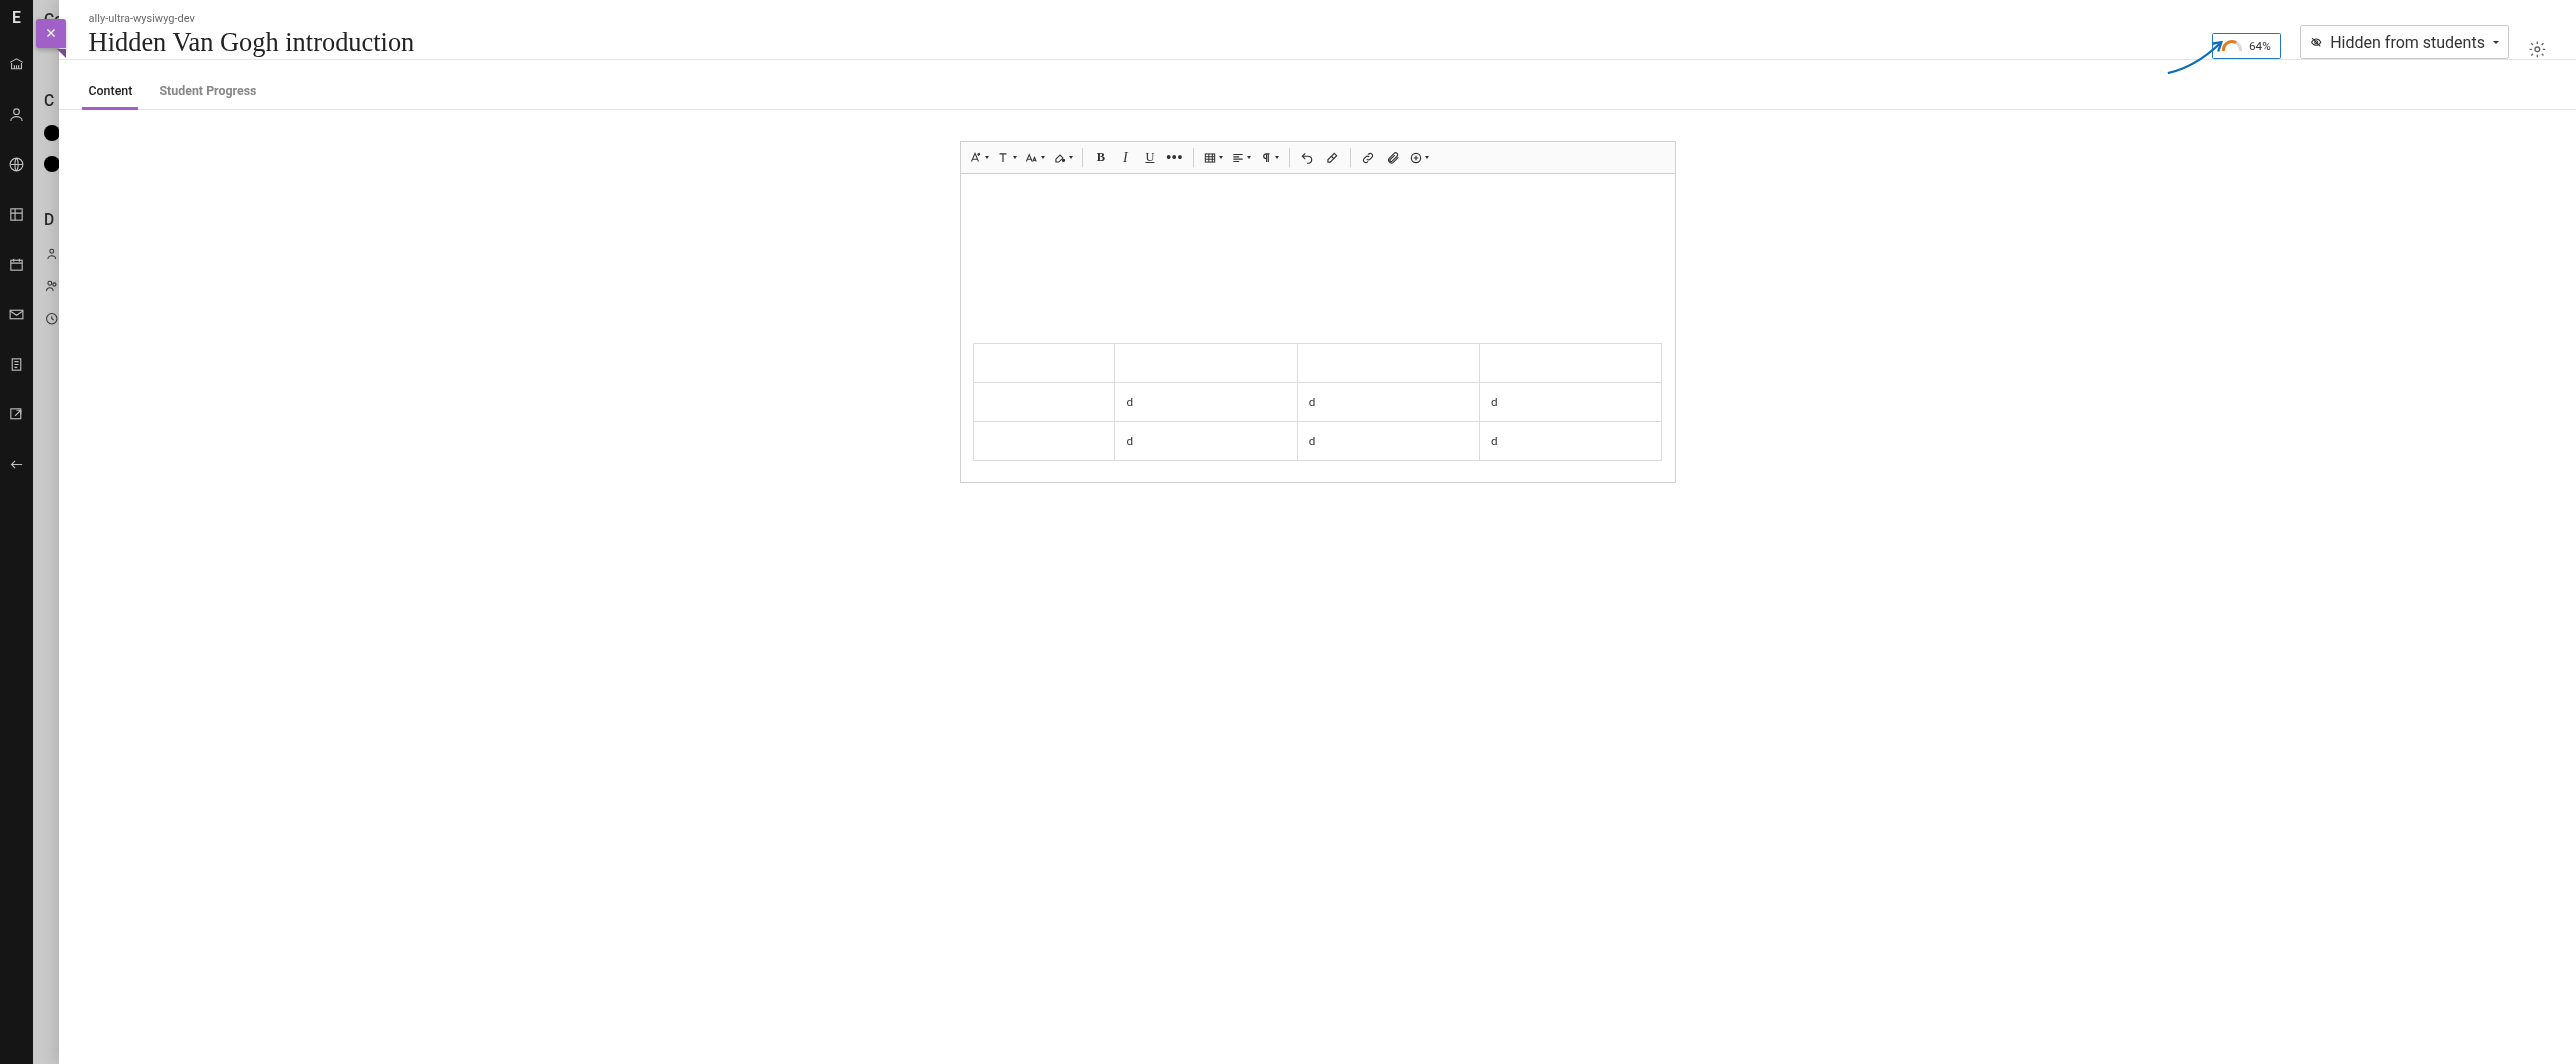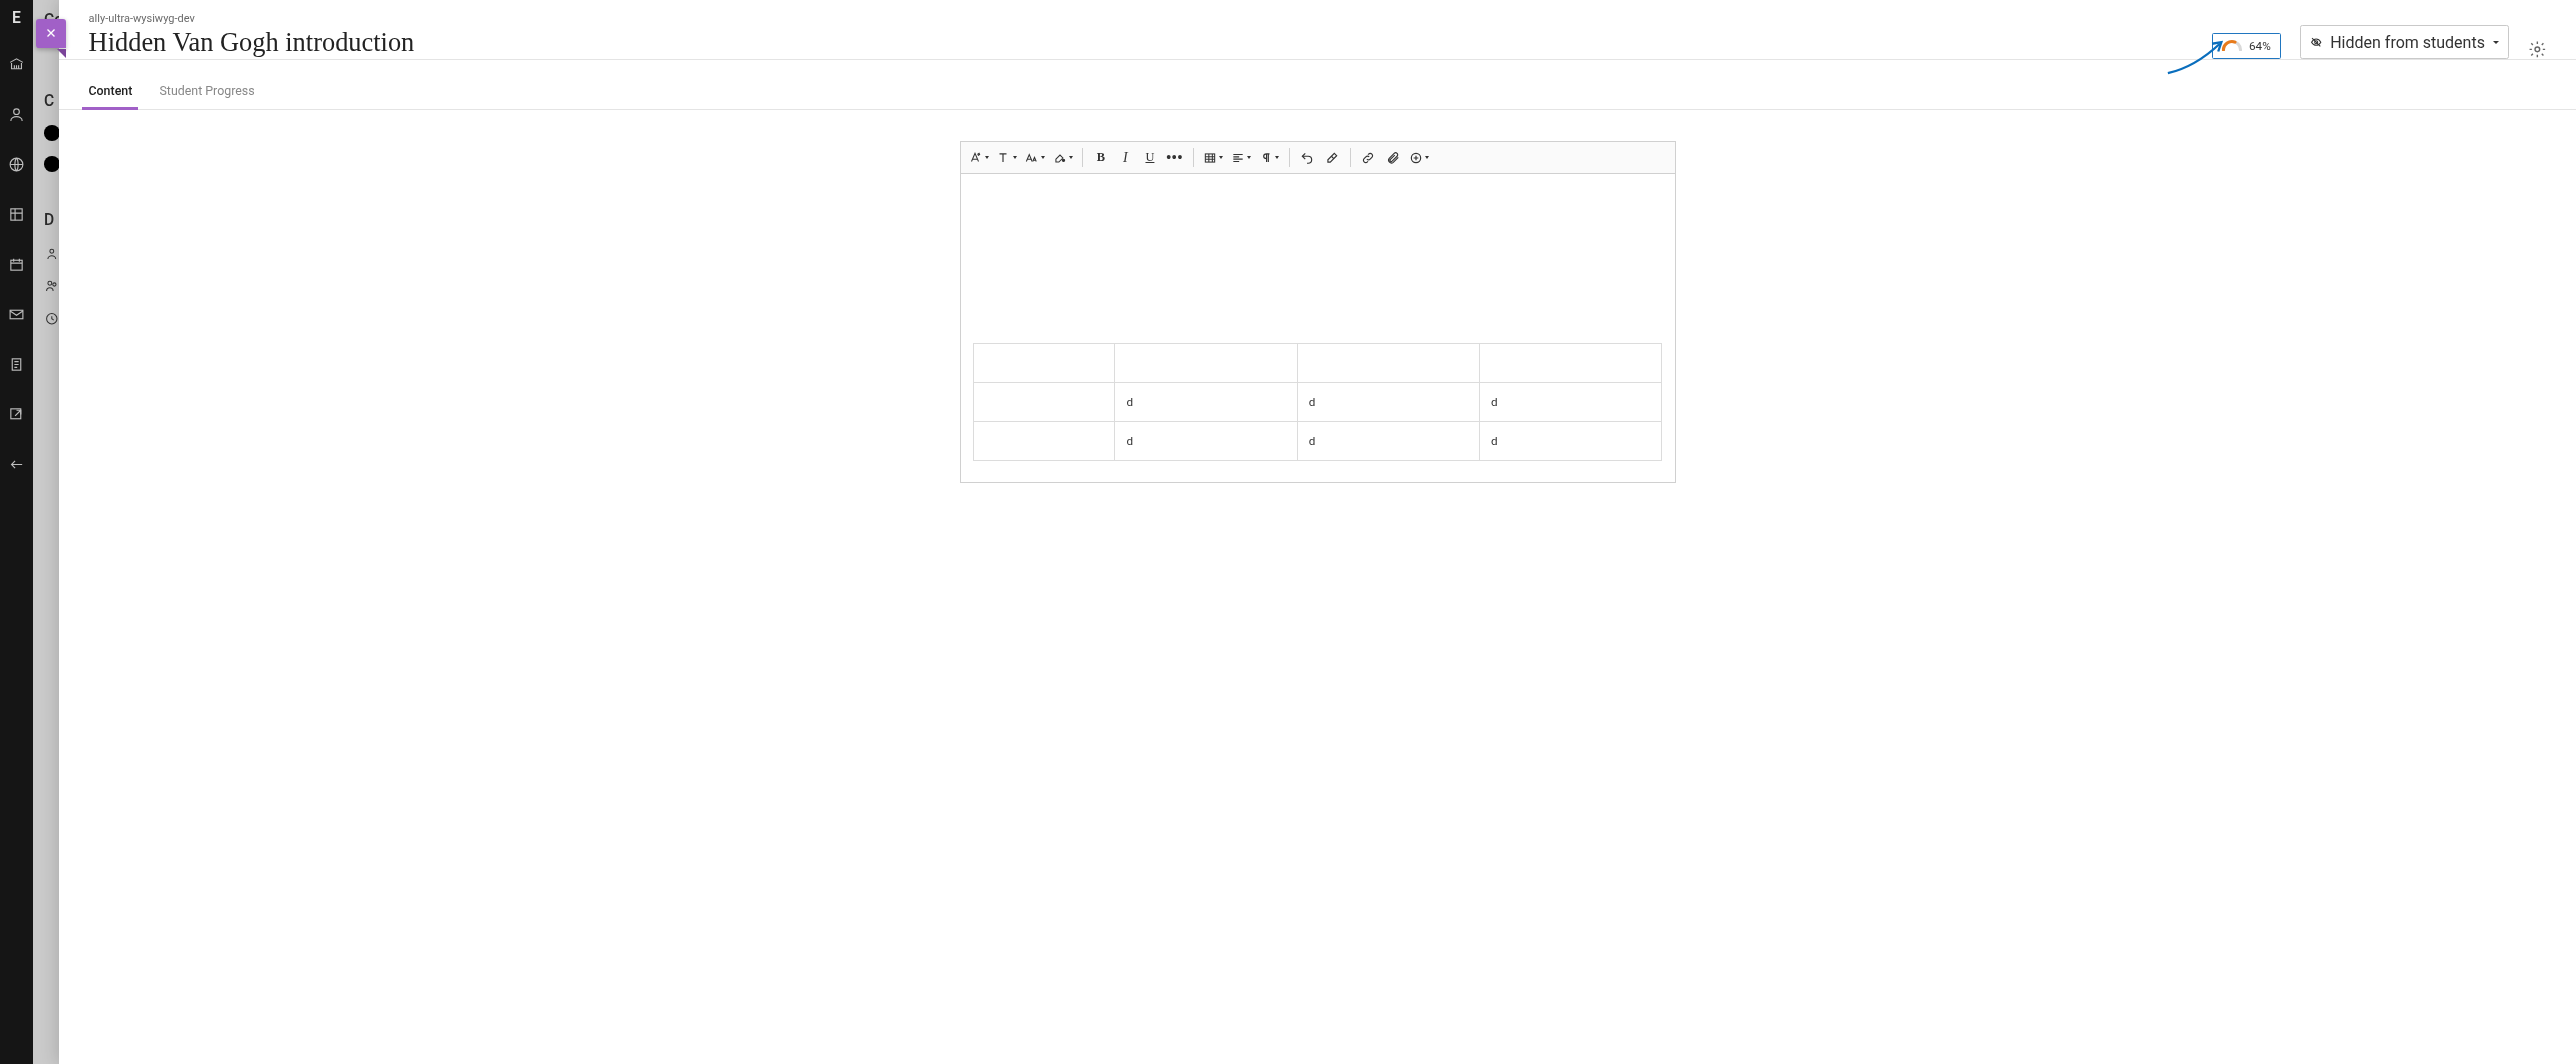--- a/index.html
+++ b/index.html
@@ -198,20 +198,21 @@
       margin-top: 15.6px;
       padding: 0 26.4px 0 26.4px;
       border-bottom: 0.8px solid #e4e4e4;
     }
     .tab {
       padding: 7.8px 3.1px 11px 3.1px;
       font-size: 12.4px;
       color: #888;
       cursor: pointer;
       position: relative;
+      font-weight: bold;
     }
     .tab.active {
       color: #222;
       font-weight: 500;
     }
     .tab.active::after {
       content: "";
       position: absolute;
       left: -3.1px; right: -3.1px; bottom: -0.8px;
       height: 3.1px;

